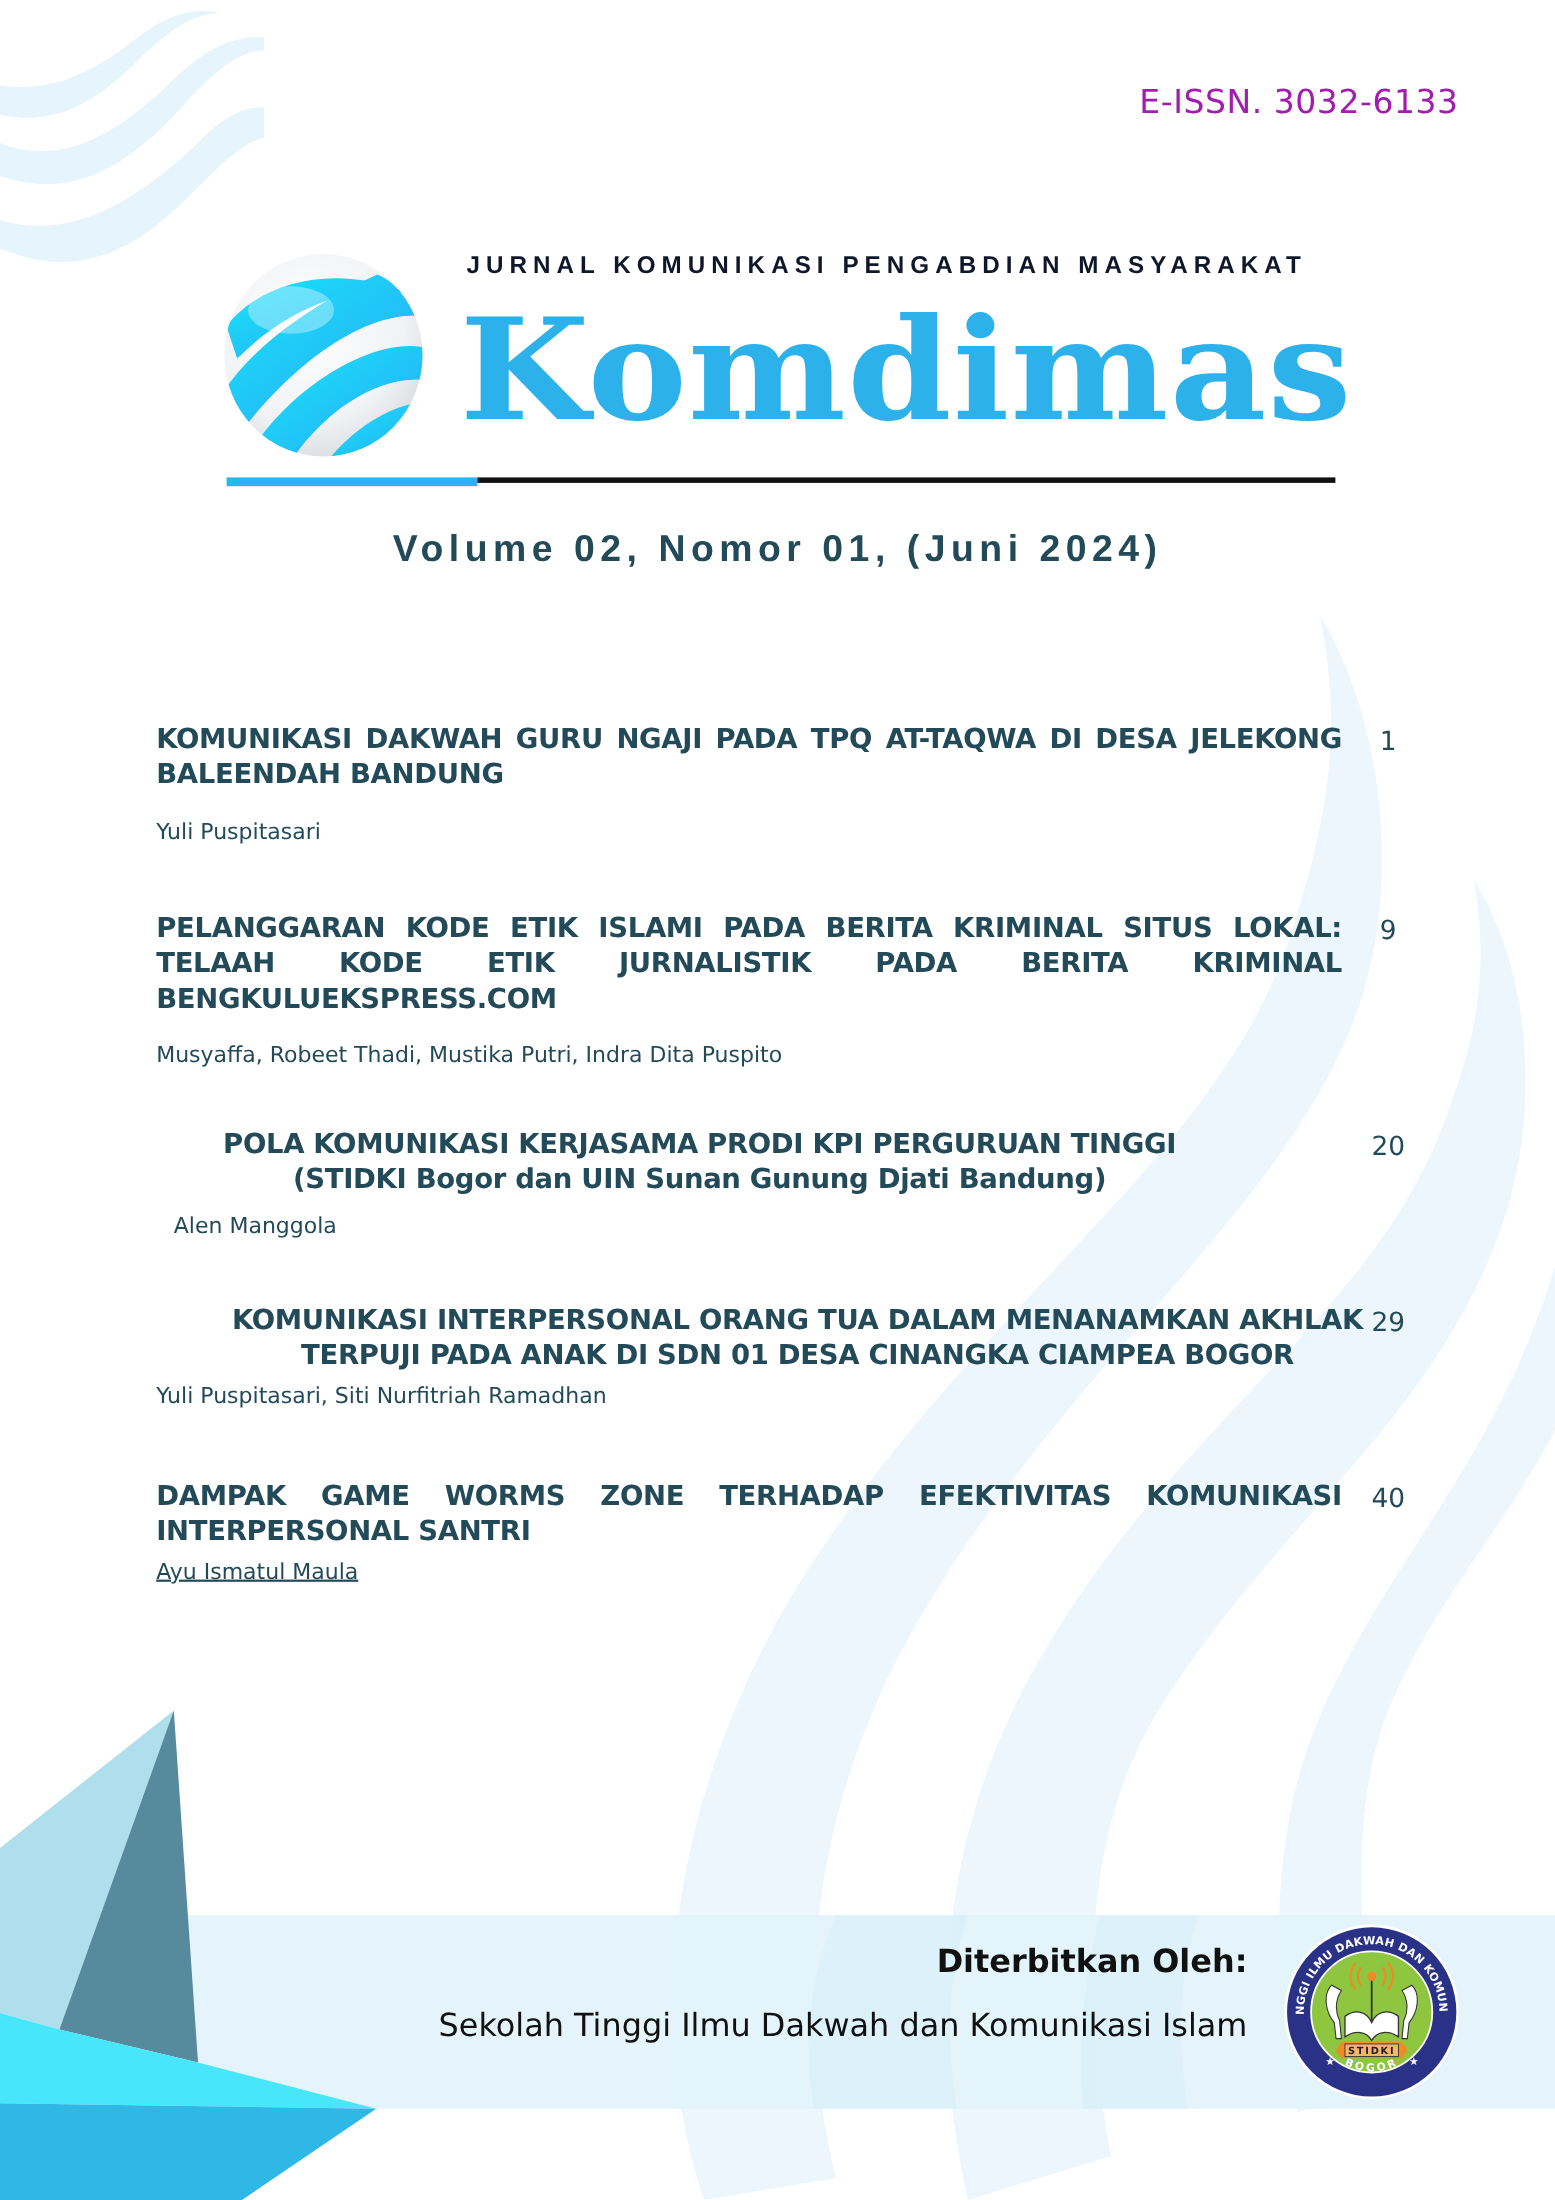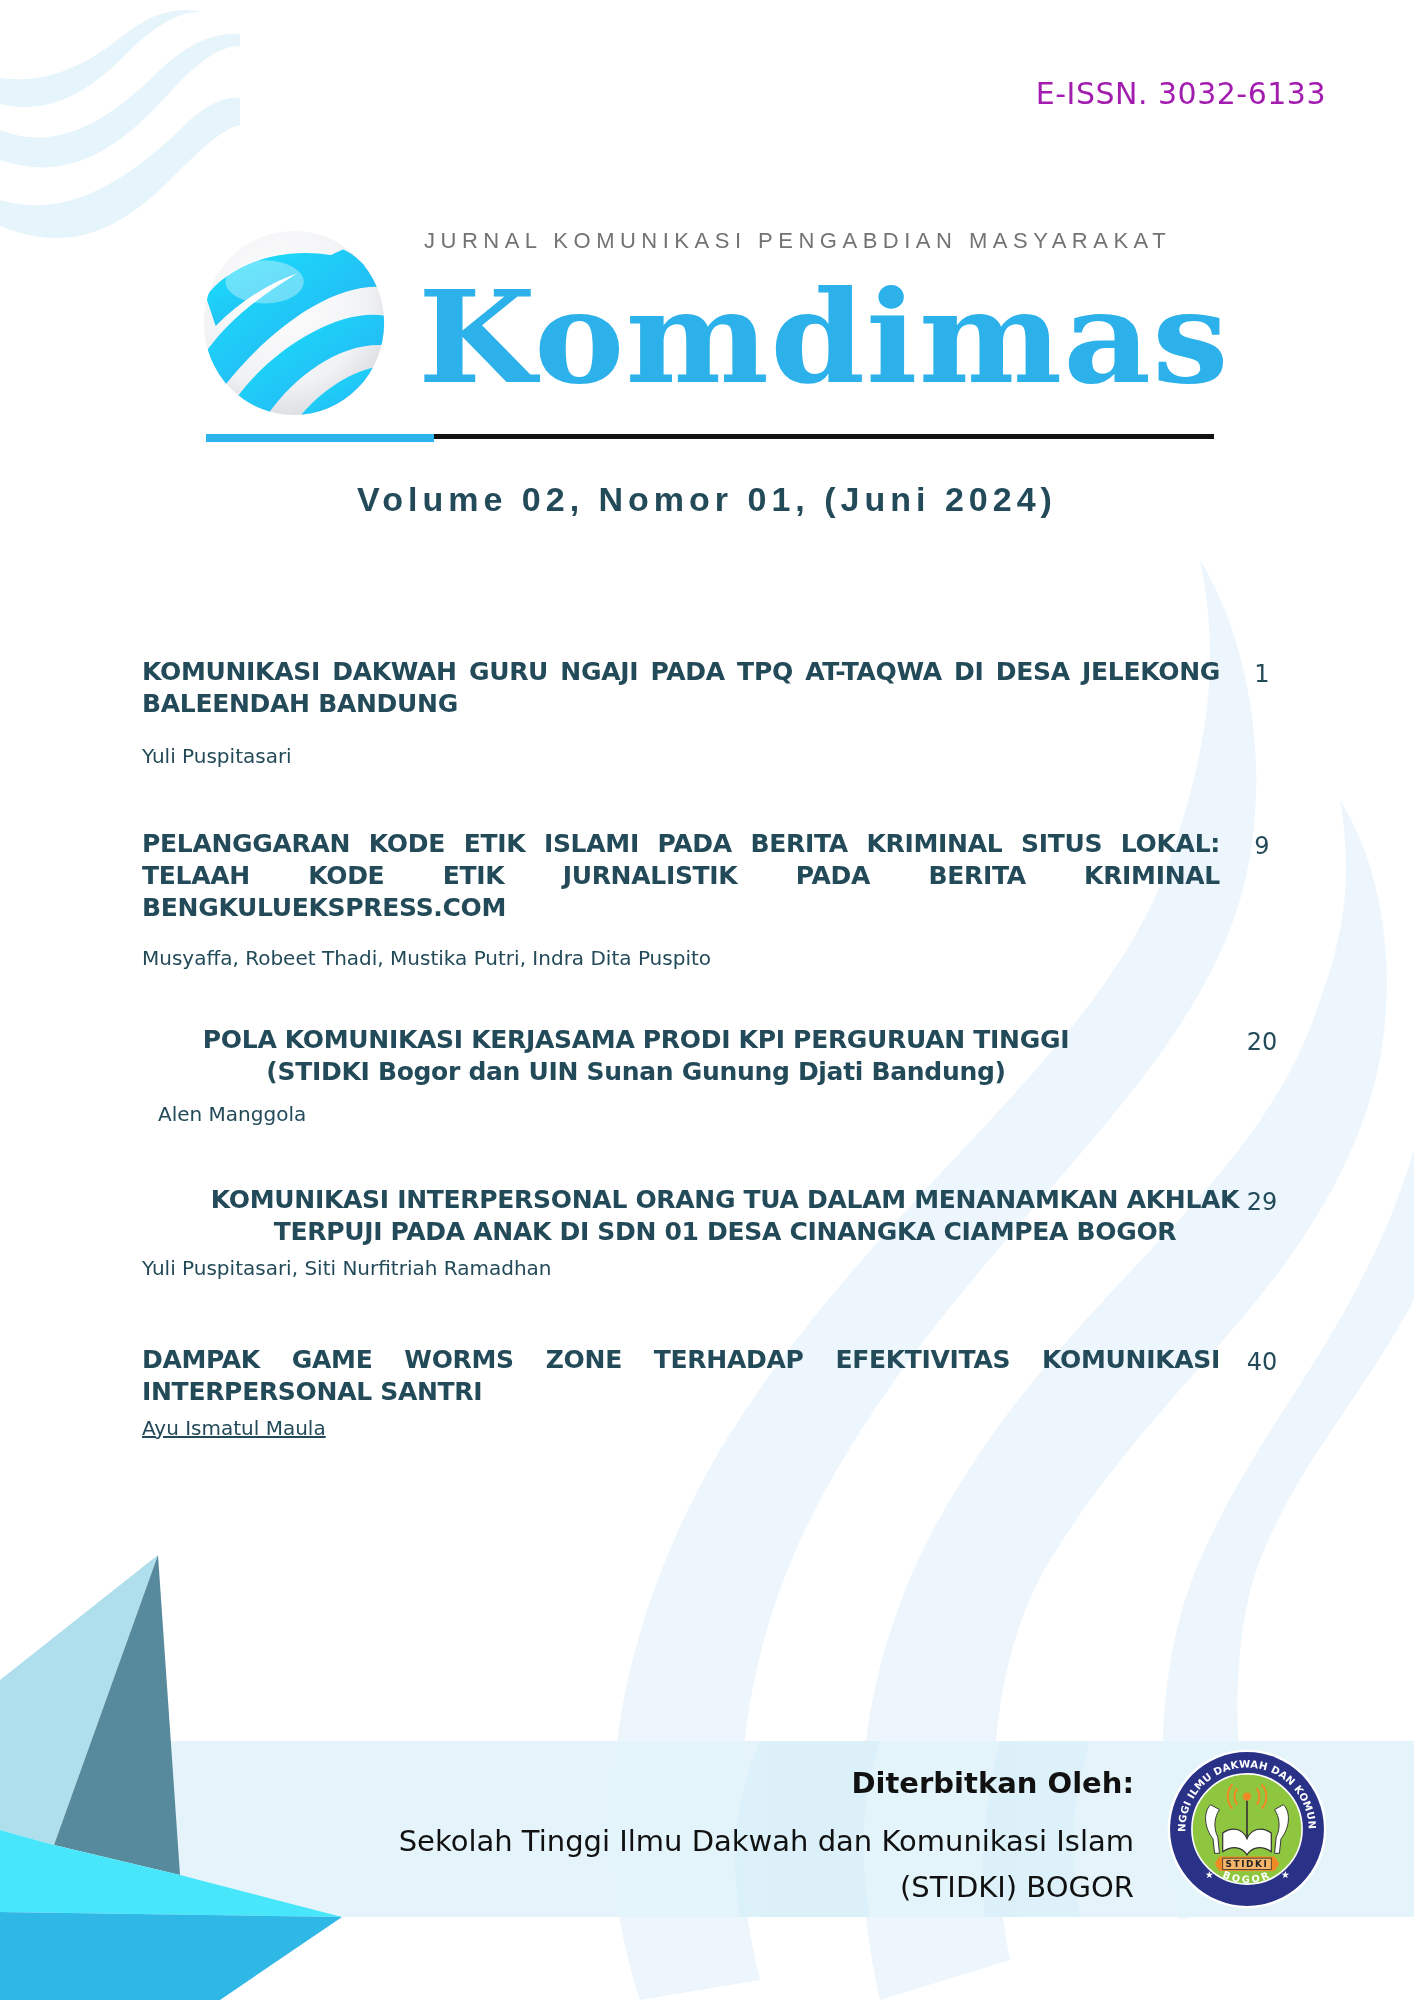--- a/index.html
+++ b/index.html
@@ -16,22 +16,22 @@
   
   .issn {
     position: absolute; right: 88px; top: 76px;
     font-size: 30px; letter-spacing: 0.5px; color: #a21caf;
     font-family: "DejaVu Sans", sans-serif; font-weight: normal;
     z-index: 2;
   }
   .globe { position: absolute; left: 196px; top: 228px; width: 196px; height: 190px; z-index: 2; }
   .journal-subtitle {
     position: absolute; left: 424px; top: 228px;
-    font-size: 22px; font-weight: normal; letter-spacing: 5.5px;
-    color: #737373; white-space: nowrap; z-index: 2;
+    font-size: 22px; font-weight: bold; letter-spacing: 5.5px;
+    color: #0f172a; white-space: nowrap; z-index: 2;
   }
   .wordmark {
     position: absolute; left: 418px; top: 262px;
     font-family: "DejaVu Serif", serif; font-weight: bold;
     font-size: 128px; letter-spacing: 1px; line-height: 150px;
     color: #2cb1ea; white-space: nowrap; z-index: 2;
     transform: scaleX(1.06); transform-origin: left center;
   }
   .rule-blue { position: absolute; left: 206px; top: 434px; width: 228px; height: 8px; background: #2eb4ec; z-index: 2; }
   .rule-black { position: absolute; left: 434px; top: 434px; width: 780px; height: 5px; background: #111; z-index: 2; }
@@ -169,21 +169,20 @@
     <div class="toc-title" style="top:0; text-align-last:left;">DAMPAK GAME WORMS ZONE TERHADAP EFEKTIVITAS KOMUNIKASI INTERPERSONAL SANTRI</div>
     <div class="toc-page" style="top:4px;">40</div>
     <div class="toc-authors" style="top:72px;text-decoration:underline;">Ayu Ismatul Maula</div>
   </div>
 
 </div>
 
 <div class="pub-label">Diterbitkan Oleh:</div>
 <div class="pub-name">
   <div>Sekolah Tinggi Ilmu Dakwah dan Komunikasi Islam</div>
-  <div>(STIDKI) BOGOR</div>
 </div>
 
 <svg class="stidki-logo" viewBox="0 0 200 200" xmlns="http://www.w3.org/2000/svg">
   <defs>
     <path id="ringTop" d="M 24 100 A 76 76 0 0 1 176 100"></path>
     <path id="ringBottom" d="M 40 128 A 66 66 0 0 0 160 128"></path>
   </defs>
   <circle cx="100" cy="100" r="98" fill="#ffffff"></circle>
   <circle cx="100" cy="100" r="95" fill="#2a3287"></circle>
   <circle cx="100" cy="100" r="68" fill="#8fc63f" stroke="#ffffff" stroke-width="2"></circle>

